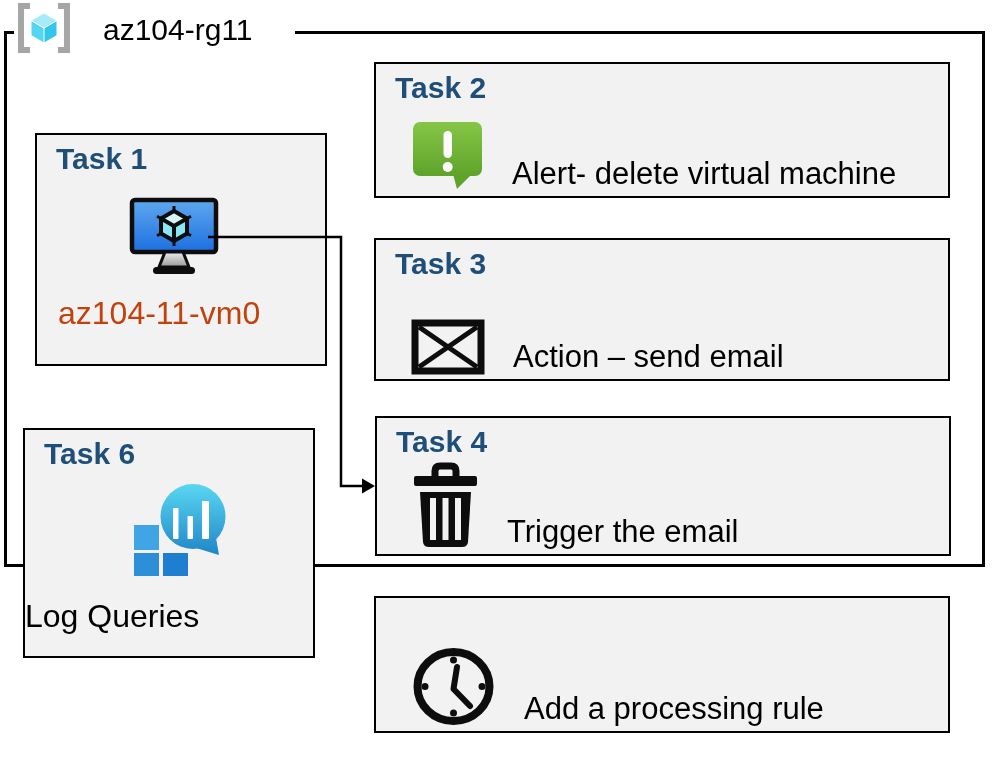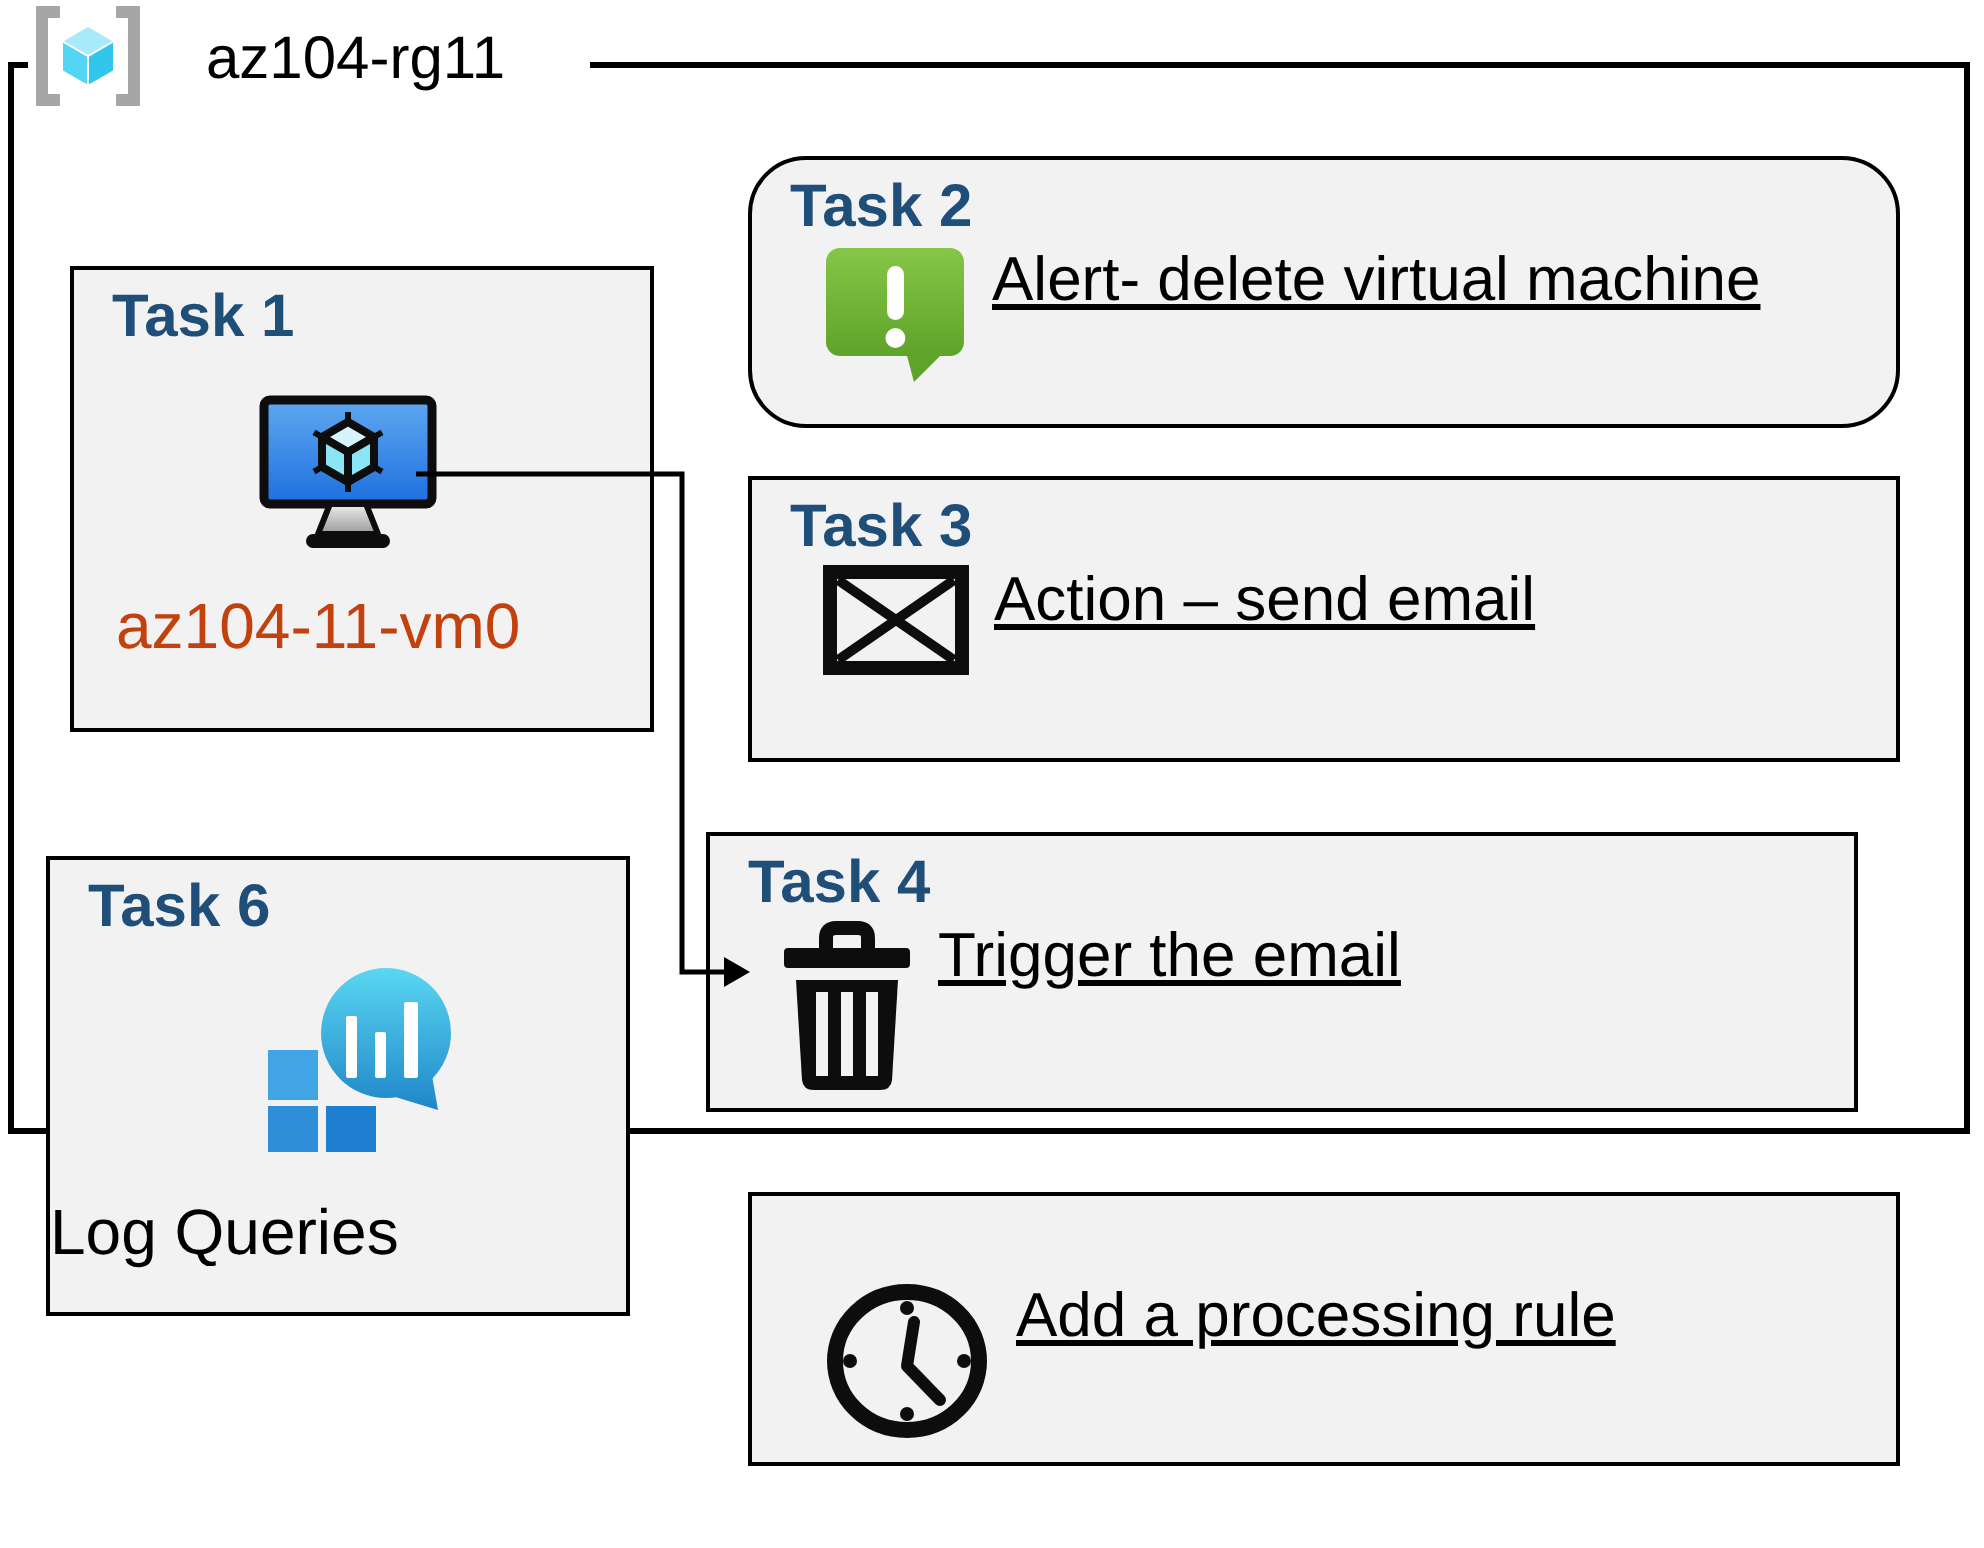--- a/index.html
+++ b/index.html
@@ -15,27 +15,27 @@
   .rg-label { position:absolute; left:96px; top:-22px; font-size:30px; color:#000;
               line-height:36px; white-space:nowrap; }
 
   .card { position:absolute; background:var(--card-fill,#f2f2f2); border:2.5px solid #000;
           box-sizing:border-box; }
   .card-title { position:absolute; left:19px; top:7px; font-size:30px; font-weight:bold;
                 color:var(--title-color,#1f4e79); white-space:nowrap; }
 
   #card-task1 { left:8px;  top:99px;  width:292px; height:233px;margin-left:20px; }
   #card-task6 { left:16px;  top:394px; width:292px; height:230px; }
-  #card-task2 { left:367px; top:44px;  width:576px; height:136px;border-radius:29px; }
+  #card-task2 { left:367px; top:28px;  width:576px; height:136px; }
   #card-task3 { left:367px; top:204px; width:576px; height:143px; }
-  #card-task4 { left:346px; top:382px; width:576px; height:140px;padding-left:43px; }
+  #card-task4 { left:368px; top:382px; width:576px; height:140px;padding-left:43px; }
   #card-task5 { left:367px; top:562px; width:576px; height:137px; }
 
   .rrow { position:absolute; left:35px; top:42px; bottom:4px; right:10px;
-          display:flex; align-items:flex-start; gap:12px;text-decoration:underline; }
+          display:flex; align-items:flex-end; gap:28px; }
   .rlabel { font-size:31px; color:#000; white-space:nowrap; }
 
   .vm-icon  { position:absolute; left:92px; top:62px; width:90px; height:78px; }
   .t1-label { position:absolute; left:21px; top:160px; font-size:32px; color:#c2410c; }
 
   .lq-icon  { position:absolute; left:107px; top:54px; width:95px; height:93px; }
   .t6-label { position:absolute; left:0; right:0; top:168px; text-align:left;
               font-size:32px; color:#000; }
 
   .connector { position:absolute; left:0; top:0; width:975px; height:734px;

